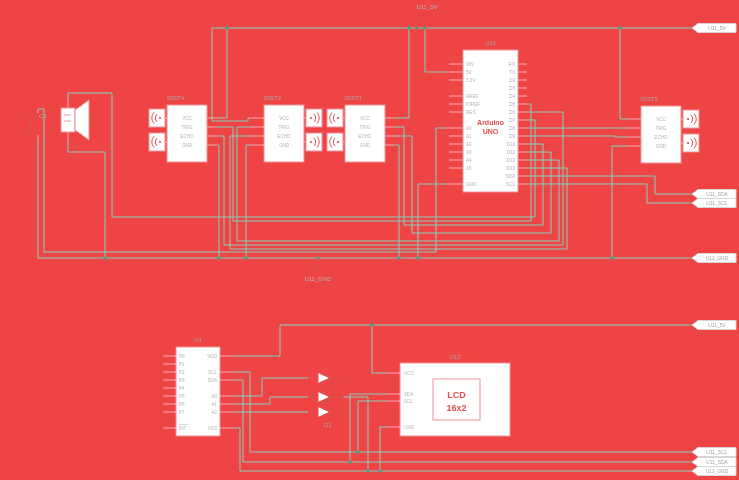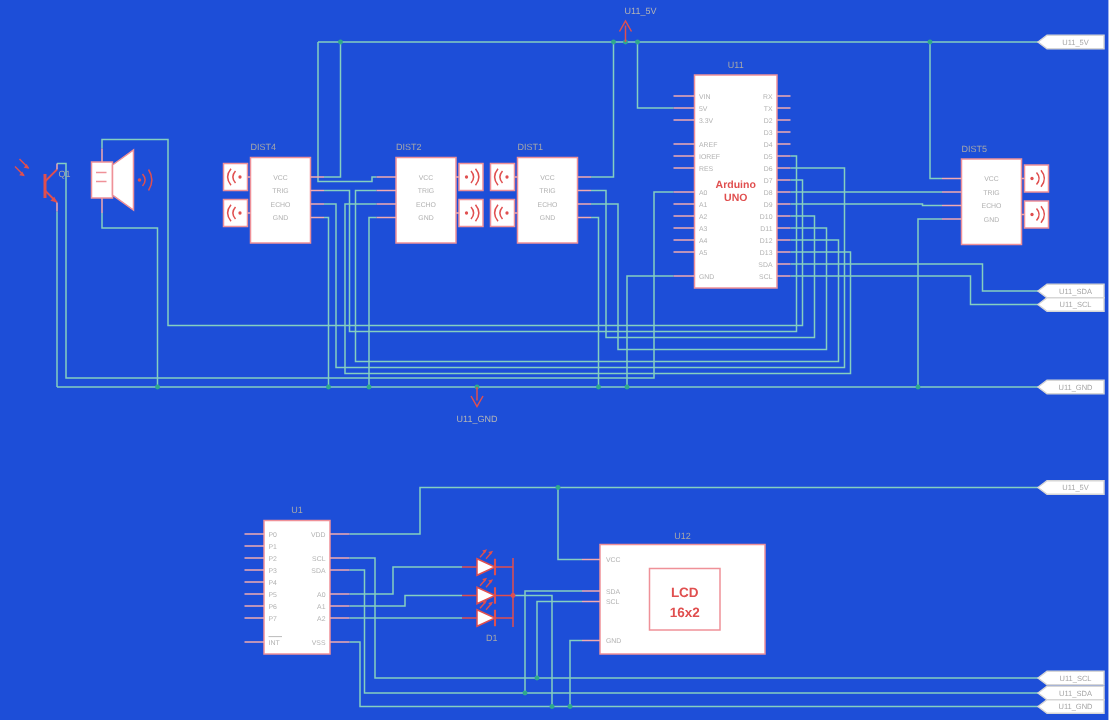--- a/index.html
+++ b/index.html
@@ -1,16 +1,16 @@
 <!DOCTYPE html>
 <html><head>
 <meta charset="utf-8">
 <style>
   html,body{margin:0;padding:0;background:#ffffff;}
-  .canvas{position:relative;width:739px;height:480px;background:#1d4ed8;overflow:hidden;}
+  .canvas{position:relative;width:739px;height:480px;background:#ef4444;overflow:hidden;}
   svg text{font-family:"Liberation Sans",sans-serif;}
 </style>
 </head>
 <body>
 
 <div class="canvas">
 <svg id="schem" width="739" height="480" viewBox="0 0 739 480">
 
   <g id="wires-layer">
         <polyline points="212,28 692,28" fill="none" stroke="#85cfc0" stroke-width="1"></polyline>

